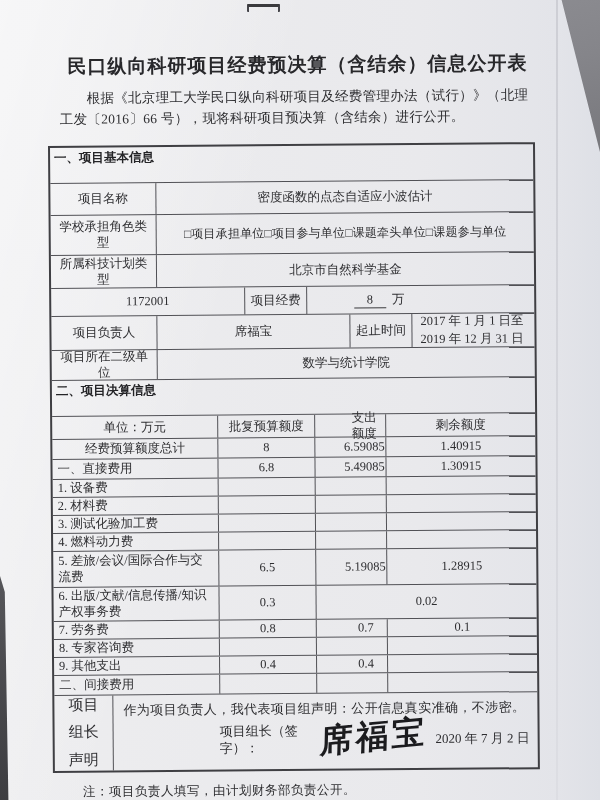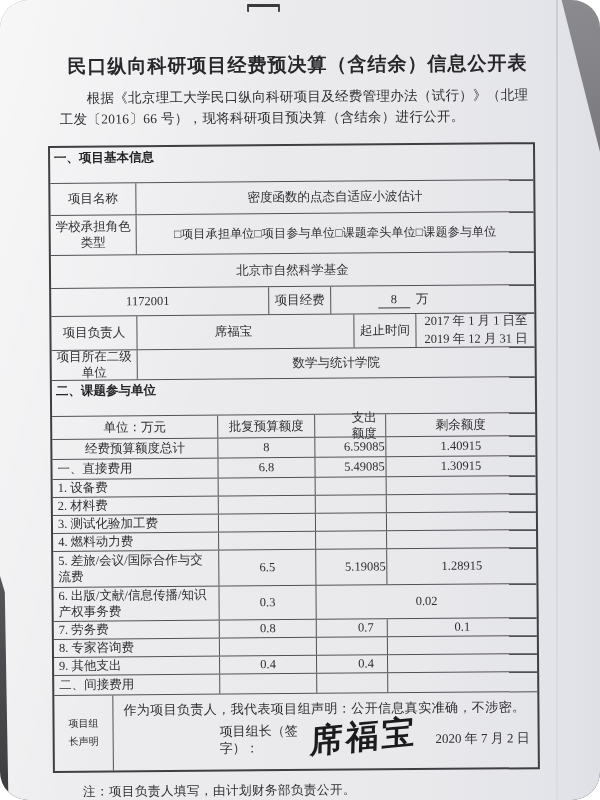--- a/index.html
+++ b/index.html
@@ -2,21 +2,20 @@
 <html><head>
 <meta charset="utf-8">
 <style>
   * { margin:0; padding:0; box-sizing:border-box; }
   html,body { width:600px; }
   body { font-family:"Liberation Serif","DejaVu Serif",serif; color:#2e2e31; }
 
   .photo {
     position:relative; width:600px; height:800px; overflow:hidden;
     background:linear-gradient(165deg,#98989d 0%,#85858a 22%,#5b5b5f 55%,#2b2b2e 100%);
-    border-radius:28px;
   }
   .paper {
     position:absolute; inset:0;
     background:
       linear-gradient(105deg, rgba(255,255,255,.55) 0%, rgba(255,255,255,0) 38%),
       linear-gradient(90deg, #ededef 0%, #e9e9ec 70%, #e3e4e9 93%, #dee0e6 100%);
     clip-path:polygon(0% 0%, 93.6% 0%, 100% 19%, 100% 100%, 1.4% 100%, 0.8% 74%, 0% 72%);
     filter:drop-shadow(0 0 8px rgba(0,0,0,.35));
   }
   .fold { position:absolute; left:556px; top:0; width:2px; height:100%;
@@ -37,54 +36,54 @@
   .main-table { width:487px; margin:15px 0 0 50px; border:2px solid #3f3f43; font-size:12.5px; }
   .row { display:flex; border-top:1px solid #515156; align-items:stretch; }
   .row:first-child { border-top:none; }
   .cell { display:flex; align-items:center; justify-content:center; text-align:center;
     border-left:1px solid #515156; line-height:1.3; padding:2px 4px; }
   .cell:first-child { border-left:none; }
   .sec-header { font-family:"Liberation Sans","DejaVu Sans",sans-serif; font-weight:bold;
     font-size:12.5px; padding:2px 4px 16px 4px; color:#242427; }
 
   
-  .lab { width:85px; flex:none; }
+  .lab { width:105px; flex:none; }
   .val { flex:1; }
   .w193 { width:193px; flex:none; }
-  .w62 { width:62px; flex:none;margin-left:24px; }
+  .w62 { width:62px; flex:none; }
   .w145 { width:145px; flex:none; }
   .h32{height:32px} .h40{height:40px} .h33{height:33px} .h28{height:28px}
   .h34{height:34px} .h30{height:30px}
   .checkline { font-size:12px; letter-spacing:.2px; }
   .uline { border-bottom:1px solid #3a3a3d; padding:0 13px; display:inline-block; }
   .unit-suffix { margin-left:6px; }
   .period { flex-direction:column; align-items:flex-start; justify-content:center;
     text-align:left; padding-left:8px; line-height:1.45; }
 
   
   .ca { width:165px; flex:none; }
   .cb { width:97px; flex:none; }
   .cc { width:71px; flex:none;padding-left:32px; }
   .cd { flex:1; }
   .left { justify-content:flex-start; text-align:left; padding-left:5px; }
   .bh23{height:23px} .bh20{height:20px} .bh18{height:18px} .bh36{height:36px} .bh34{height:34px}
 
   
   .decl { height:76px; }
   .decl-label { width:58px; flex:none; }
-  .decl-label span { display:inline-block; width:30px; line-height:1.85; font-size:10px; }
+  .decl-label span { display:inline-block; width:30px; line-height:1.85; font-size:15px; }
   .decl-body { flex:1; flex-direction:column; align-items:stretch; justify-content:flex-start;
     text-align:left; padding:7px 8px 2px 10px; }
   .statement { font-size:13px; letter-spacing:.4px; }
   .sign-row { display:flex; align-items:center; margin-top:1px; padding-left:96px; }
   .sign-label { font-size:13px; }
   .signature { font-size:33px; font-weight:600; color:#1b1b1e; letter-spacing:3px;
     display:inline-block; transform:rotate(-5deg) skewX(-7deg); margin:0 4px 0 8px;
     position:relative; top:-3px; white-space:nowrap; }
-  .sign-date { font-size:13px; margin-left:14px; white-space:nowrap; }
+  .sign-date { font-size:13px; margin-left:4px; white-space:nowrap; }
 
   .foot-note { margin:11px 0 0 80px; font-size:12.5px; letter-spacing:.5px; }
 </style>
 </head>
 <body>
 
 <div class="photo">
   <div class="paper"></div>
   <div class="fold"></div>
   <div class="staple"></div>
@@ -104,20 +103,21 @@
         <div class="cell lab">项目名称</div>
         <div class="cell val">密度函数的点态自适应小波估计</div>
       </div>
 
       <div class="row h40">
         <div class="cell lab">学校承担角色类型</div>
         <div class="cell val checkline">□项目承担单位□项目参与单位□课题牵头单位□课题参与单位</div>
       </div>
 
       <div class="row h33">
+        <div class="cell lab">所属科技计划类型</div>
         <div class="cell val">北京市自然科学基金</div>
       </div>
 
       <div class="row h28">
         <div class="cell w193">1172001</div>
         <div class="cell w62">项目经费</div>
         <div class="cell w145">
           <span class="uline">8</span>
           <span class="unit-suffix">万</span>
         </div>
@@ -132,21 +132,21 @@
           <span>2019 年 12 月 31 日</span>
         </div>
       </div>
 
       <div class="row h30">
         <div class="cell lab">项目所在二级单位</div>
         <div class="cell val">数学与统计学院</div>
       </div>
 
       <div class="row">
-        <div class="sec-header">二、课题参与单位</div>
+        <div class="sec-header">二、项目决算信息</div>
       </div>
 
       <div class="row bh23">
         <div class="cell ca">单位：万元</div>
         <div class="cell cb">批复预算额度</div>
         <div class="cell cc">支出额度</div>
         <div class="cell cd">剩余额度</div>
       </div>
 
       <div class="row bh20">

